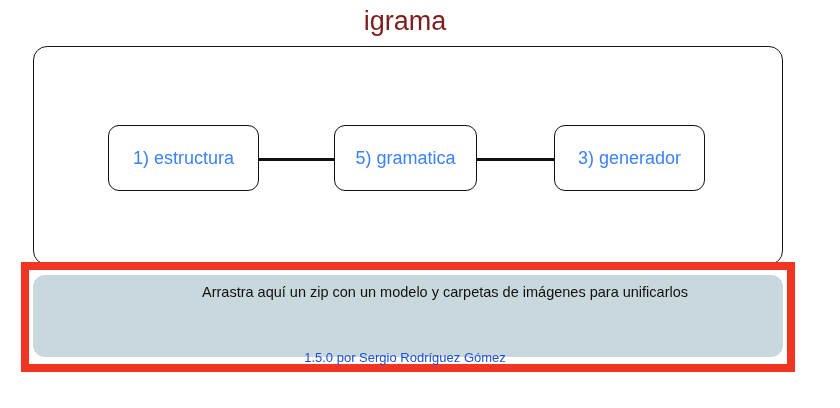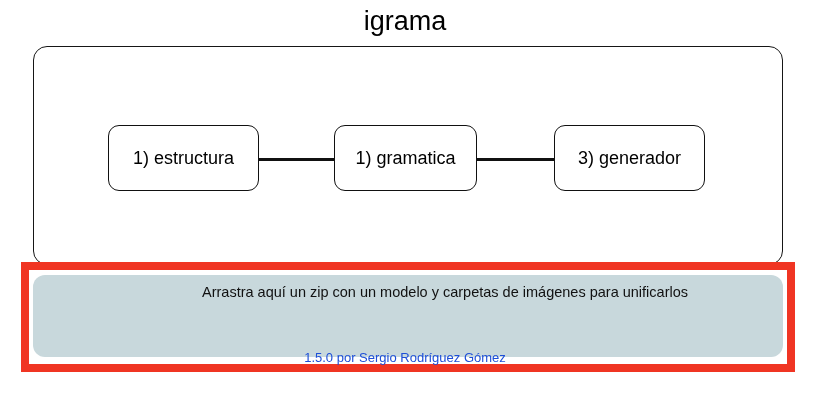--- a/index.html
+++ b/index.html
@@ -25,21 +25,21 @@
 
   
   #page-title {
     position: absolute;
     left: 0;
     top: 5px;
     width: 810px;
     text-align: center;
     font-size: 27px;
     line-height: 32px;
-    color: #000000;
+    color: #7f1d1d;
     font-weight: 400;
     white-space: nowrap;
   }
 
   
   #diagram-panel {
     position: absolute;
     left: 33px;
     top: 46px;
     width: 750px;
@@ -66,21 +66,21 @@
     box-sizing: border-box;
     border: 1.8px solid #111111;
     border-radius: 11px;
     background: #ffffff;
     display: flex;
     align-items: center;
     justify-content: center;
   }
   .step-label {
     font-size: 18px;
-    color: #000000;
+    color: #3b82f6;
     white-space: nowrap;
   }
 
   #step-box-1 { left: 74px;  width: 151px; }
   #step-box-2 { left: 300px; width: 143px; }
   #step-box-3 { left: 520px; width: 151px; }
 
   .connector {
     position: absolute;
     top: 111px;
@@ -148,21 +148,21 @@
 
     <div id="step-flow">
 
       <div class="step-box" id="step-box-1">
         <span class="step-label">1) estructura</span>
       </div>
 
       <div class="connector" id="connector-1-2"></div>
 
       <div class="step-box" id="step-box-2">
-        <span class="step-label">1) gramatica</span>
+        <span class="step-label">5) gramatica</span>
       </div>
 
       <div class="connector" id="connector-2-3"></div>
 
       <div class="step-box" id="step-box-3">
         <span class="step-label">3) generador</span>
       </div>
 
     </div>
   </div>

